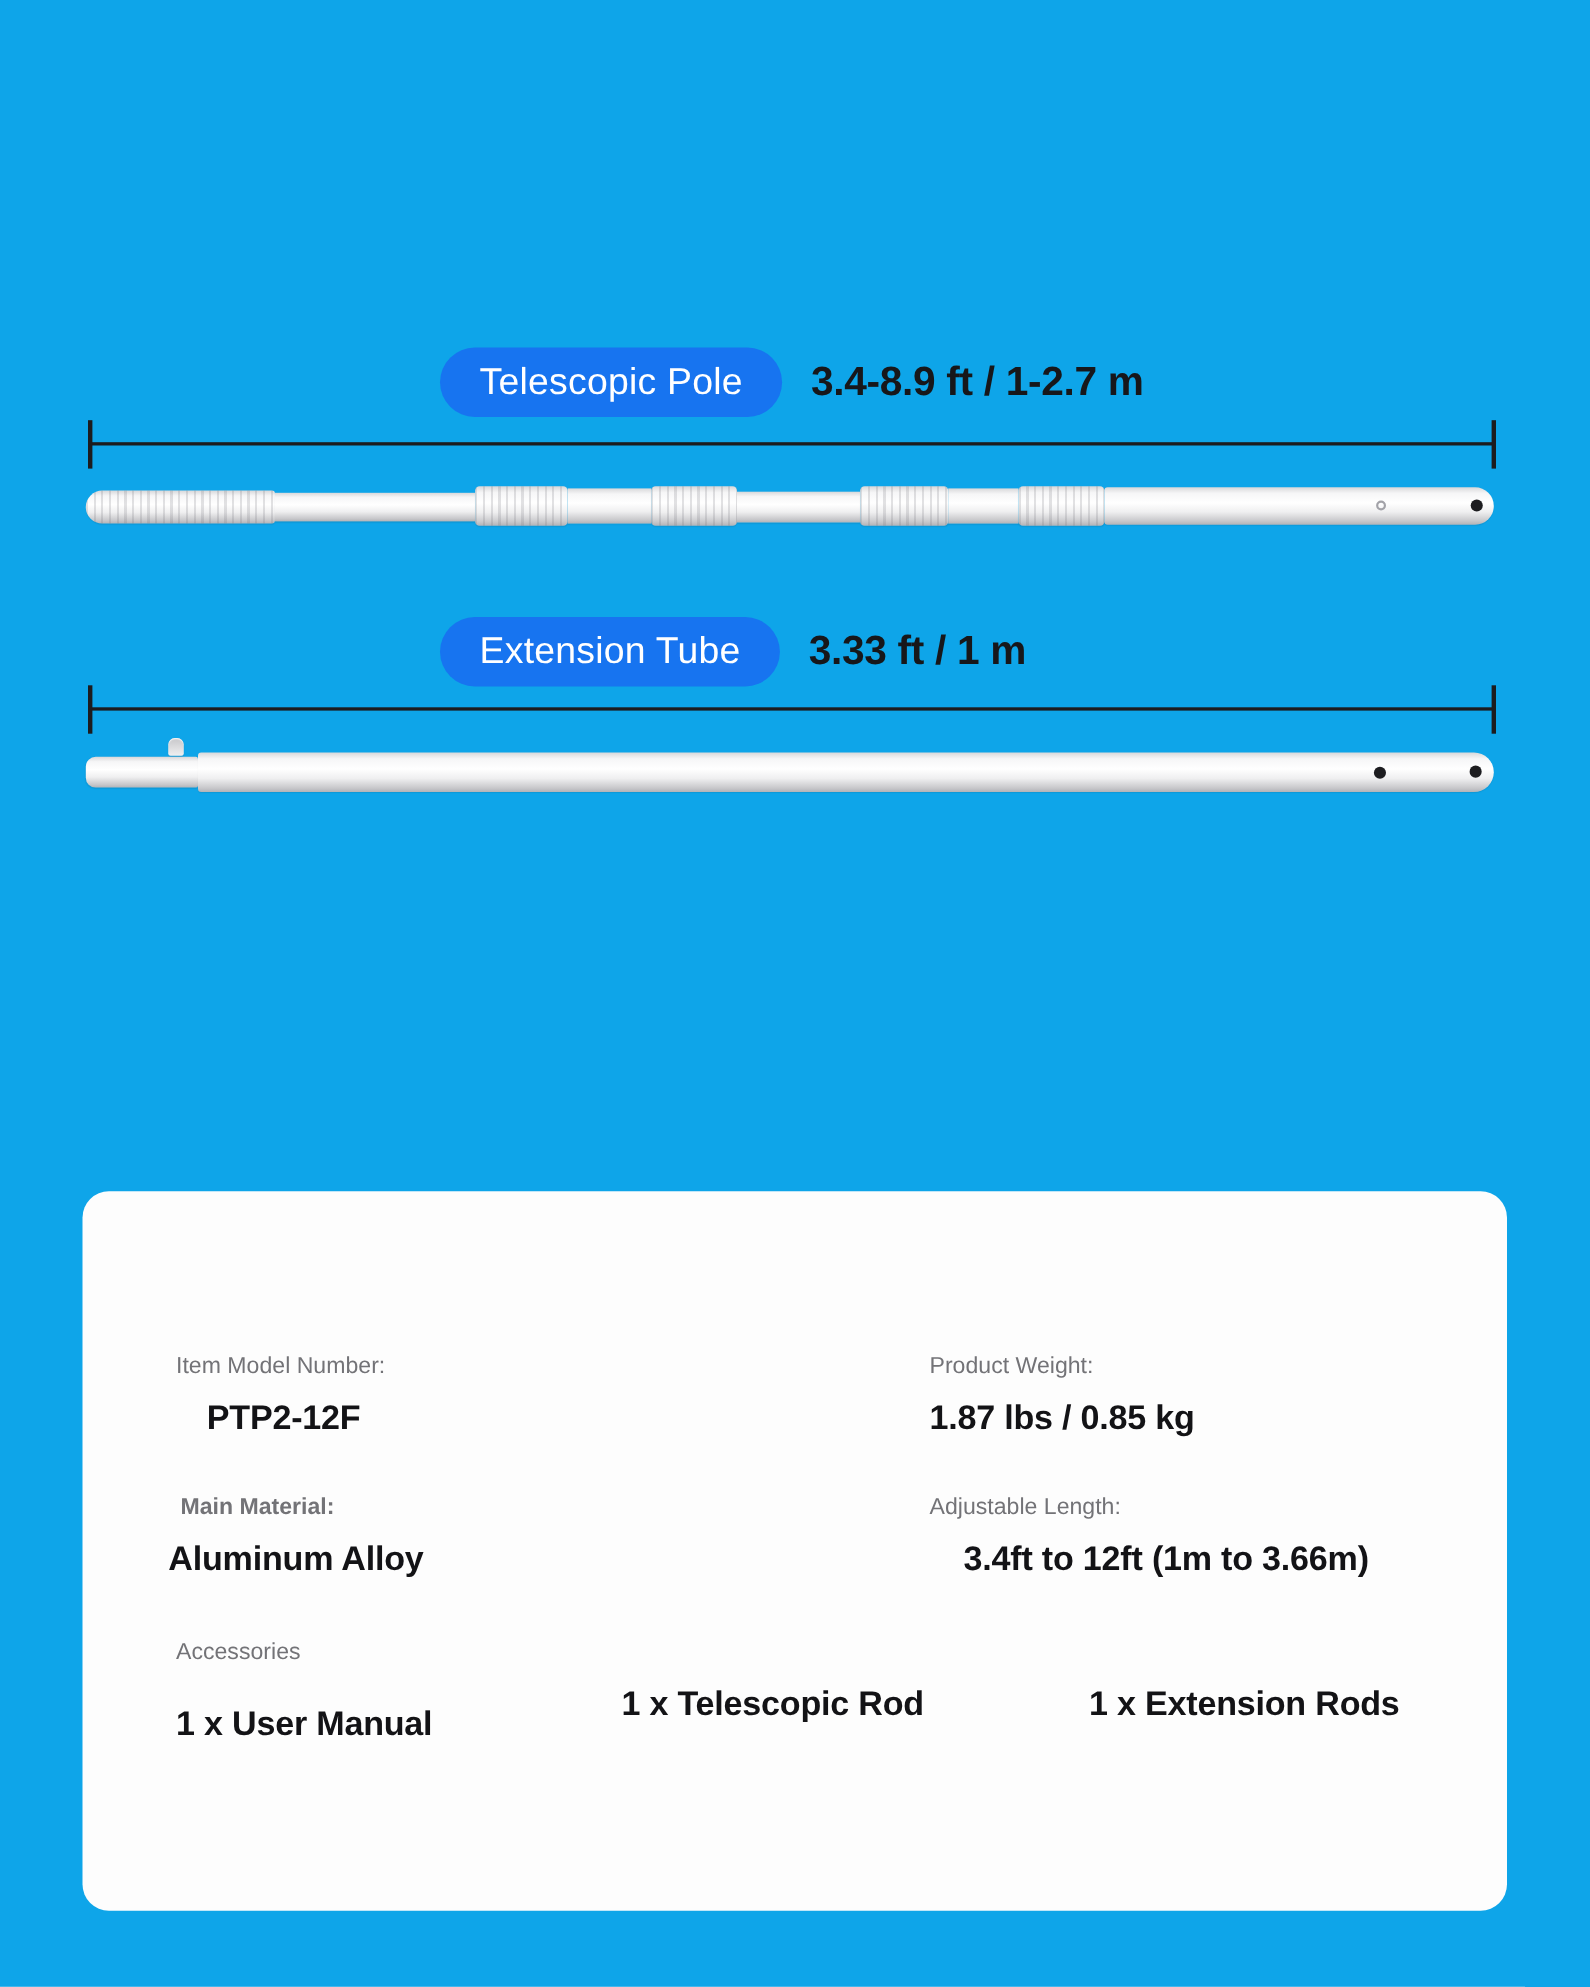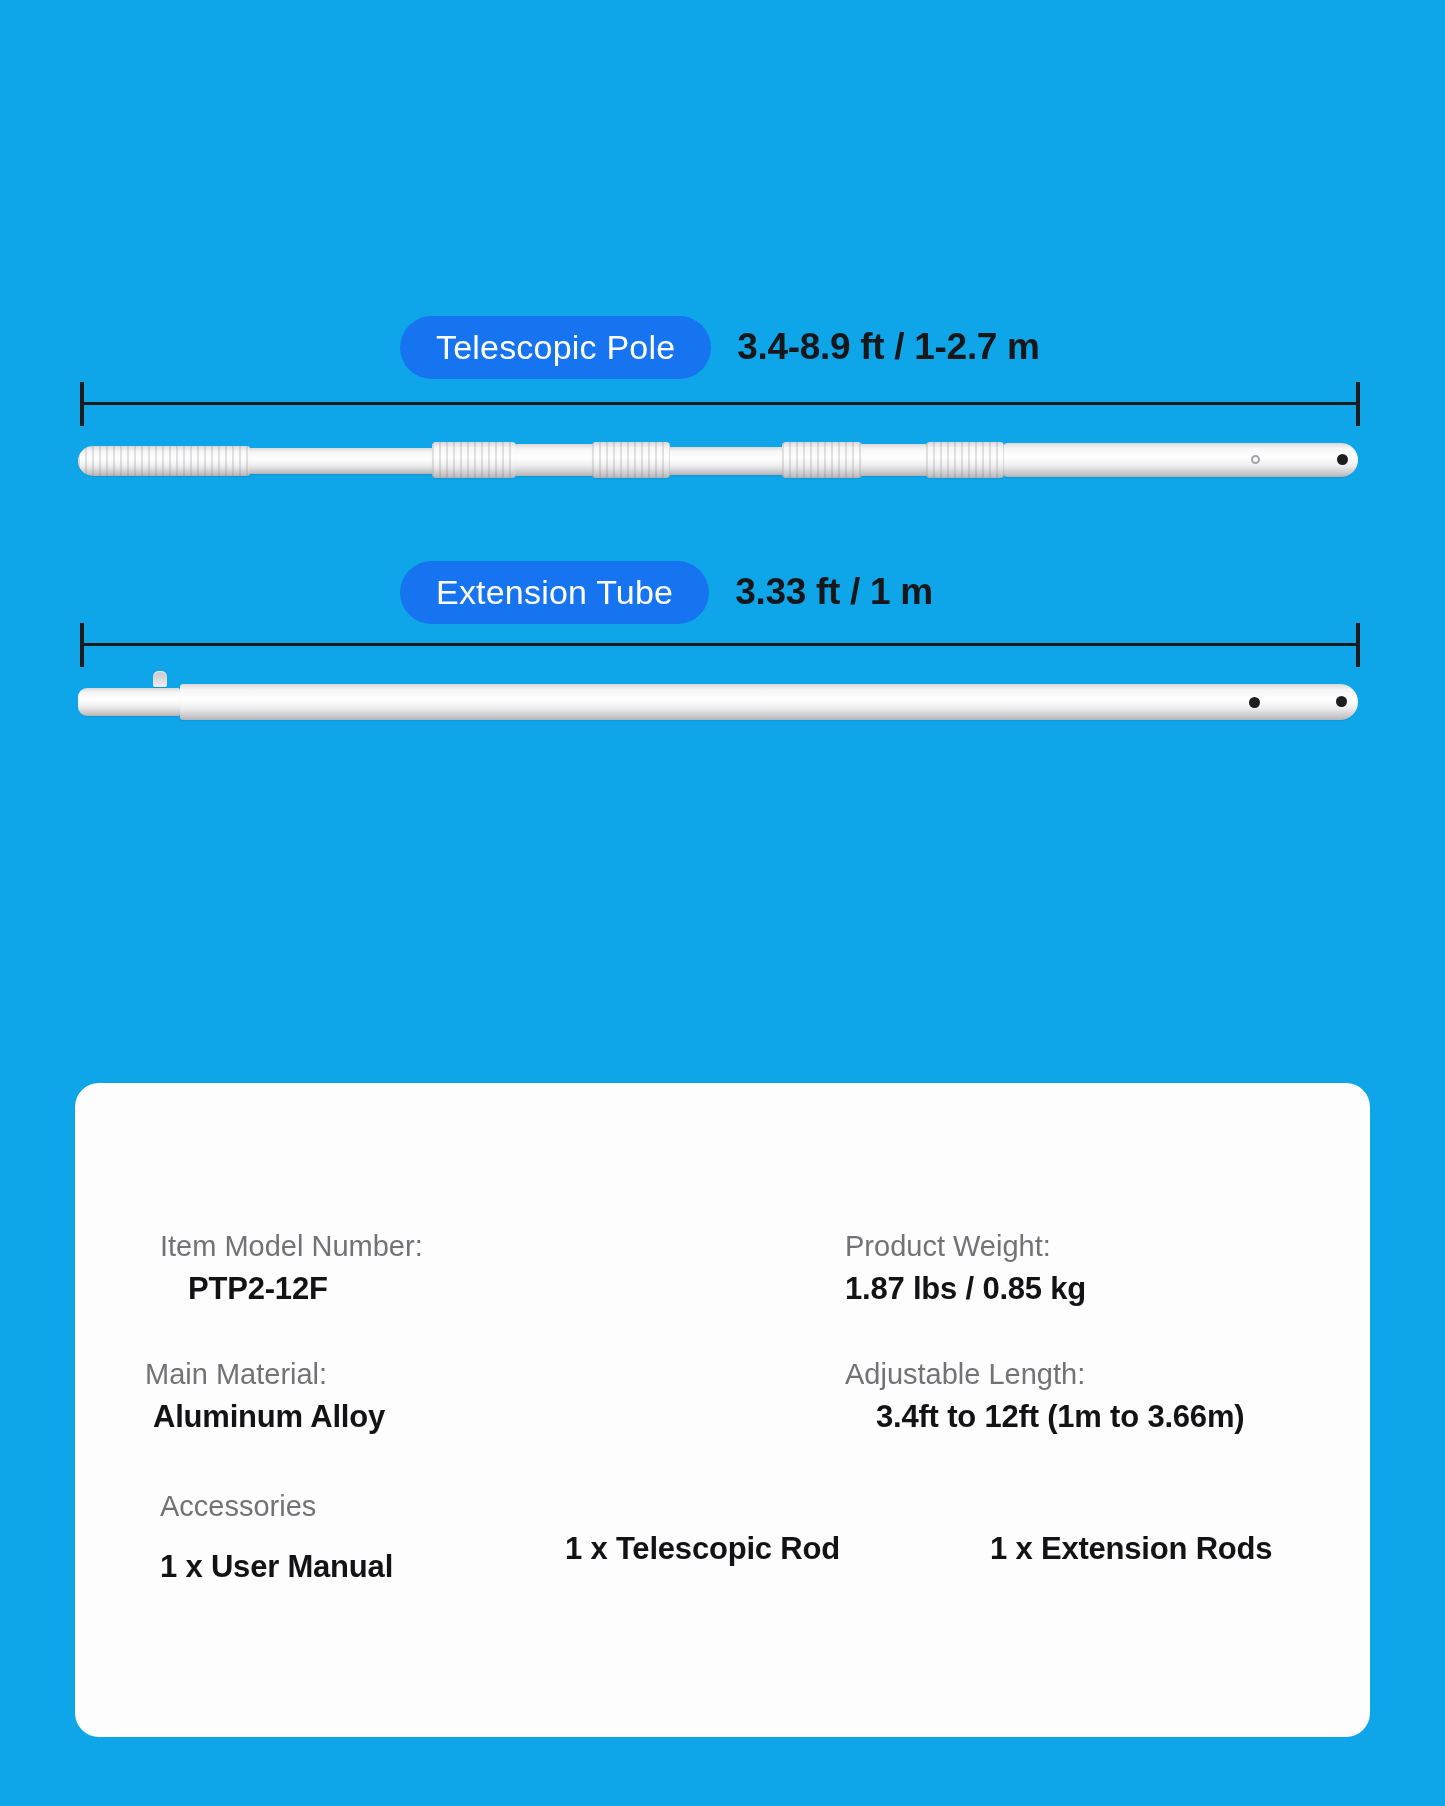--- a/index.html
+++ b/index.html
@@ -41,21 +41,21 @@
     position:absolute;width:14px;height:16px;border-radius:6px 6px 2px 2px;
     background:linear-gradient(180deg,#c7c7ca,#efeff0);
     box-shadow:inset 0 1px 1px rgba(255,255,255,0.8),0 1px 1px rgba(0,0,0,0.15);
   }
 
   
   .card{
     position:absolute;left:75px;top:1083px;width:1295px;height:654px;
     background:#fdfdfd;border-radius:24px;
   }
-  .spec-label{position:absolute;font-size:29px;font-weight:400;color:#737377;white-space:nowrap;}
+  .spec-label{position:absolute;font-size:21px;font-weight:400;color:#737377;white-space:nowrap;}
   .spec-value{position:absolute;font-size:31px;font-weight:700;color:#131316;white-space:nowrap;letter-spacing:-0.2px;}
 </style>
 </head>
 <body>
 
 <div class="stage">
 
   <div class="label-row" style="top:315px;">
     <span class="badge">Telescopic Pole</span>
     <span class="measure">3.4-8.9 ft / 1-2.7 m</span>
@@ -99,21 +99,21 @@
     </div>
   </div>
 
   <div class="card">
     <span class="spec-label" style="left:85px;top:147px;">Item Model Number:</span>
     <span class="spec-value" style="left:85px;top:188px;margin-left:28px;">PTP2-12F</span>
 
     <span class="spec-label" style="left:770px;top:147px;">Product Weight:</span>
     <span class="spec-value" style="left:770px;top:188px;">1.87 lbs / 0.85 kg</span>
 
-    <span class="spec-label" style="left:70px;top:275px;">Main Material:</span>
+    <span class="spec-label" style="left:89px;top:275px;font-weight:bold;">Main Material:</span>
     <span class="spec-value" style="left:78px;top:316px;">Aluminum Alloy</span>
 
     <span class="spec-label" style="left:770px;top:275px;">Adjustable Length:</span>
     <span class="spec-value" style="left:770px;top:316px;margin-left:31px;">3.4ft to 12ft (1m to 3.66m)</span>
 
     <span class="spec-label" style="left:85px;top:407px;">Accessories</span>
     <span class="spec-value" style="left:85px;top:466px;">1 x User Manual</span>
     <span class="spec-value" style="left:490px;top:448px;">1 x Telescopic Rod</span>
     <span class="spec-value" style="left:915px;top:448px;">1 x Extension Rods</span>
   </div>

